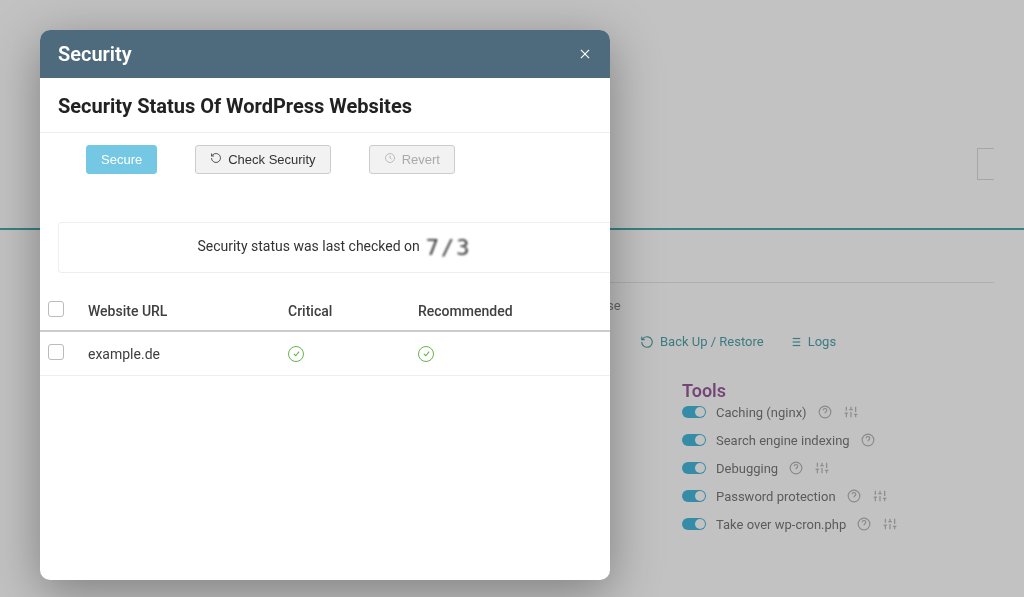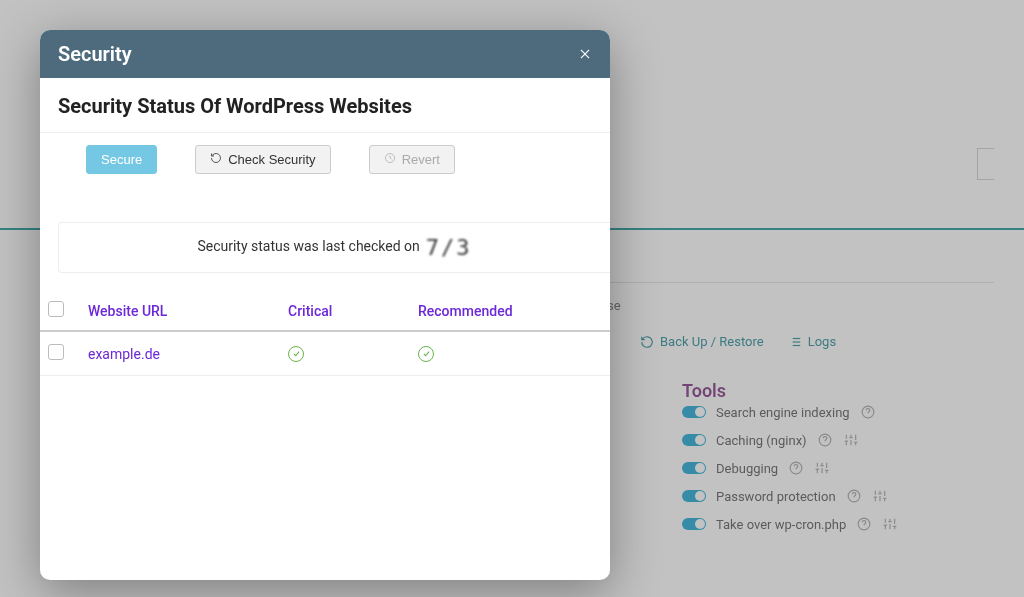--- a/index.html
+++ b/index.html
@@ -34,21 +34,21 @@
   .modal-desc { padding: 14px 18px 0; font-size: 14px; color: #333; }
   .btn-row { padding: 12px 18px 18px; display: flex; gap: 10px; }
   .btn { border: 1px solid #ccc; background: #f2f2f2; padding: 6px 14px; font-size: 13px; border-radius: 3px; display: inline-flex; align-items: center; gap: 6px; cursor: pointer; color: #333; margin-left: 28px; }
   .btn.primary { background: #74c8e4; border-color: #74c8e4; color: #fff; }
   .btn.disabled { color: #aaa; cursor: default; }
   .refresh svg, .revert-ic svg { width: 12px; height: 12px; }
 
   .status-bar { margin: 30px 0 18px 18px; padding: 12px 0; border: 1px solid #eee; border-right: none; border-radius: 4px 0 0 4px; text-align: center; font-size: 14px; color: #333; }
   .status-bar .blur { display:inline-block; font-family: monospace; font-size: 22px; letter-spacing: 2px; vertical-align: middle; color:#333; filter: blur(1px); margin-left:6px;}
 
-  table.sec { width: calc(100% - 0px); border-collapse: collapse; font-size: 14px; color: #6d28d9; }
+  table.sec { width: calc(100% - 0px); border-collapse: collapse; font-size: 14px; color: #404040; }
   table.sec th { text-align: left; font-weight: 500; padding: 10px 8px; border-bottom: 2px solid #ccc; }
   table.sec td { padding: 12px 8px; border-bottom: 1px solid #eee; }
   .chk { width: 16px; height: 16px; border: 1px solid #bbb; border-radius: 3px; display: inline-block; }
   .ok { width: 16px; height: 16px; border: 1.5px solid #68b34b; border-radius: 50%; display: inline-flex; align-items: center; justify-content: center; }
   .ok svg { width: 9px; height: 9px; }
   th.c0, td.c0 { width: 40px; padding-left: 18px; }
   th.c1, td.c1 { width: 200px; }
   th.c2, td.c2 { width: 130px; }
 </style>
 </head>
@@ -77,50 +77,50 @@
             <line x1="3" y1="12" x2="3.01" y2="12"></line>
             <line x1="3" y1="18" x2="3.01" y2="18"></line>
           </svg>
         <span>Logs</span>
       </span>
     </div>
     <div class="tools-title">Tools</div>
     <div class="tools-list" id="tools-list">
         <div class="tool-row">
           <span class="toggle"></span>
+          <span>Caching (nginx)</span>
+          <span class="qmark">
+            <svg viewBox="0 0 24 24" fill="none" stroke="#999" stroke-width="2">
+              <circle cx="12" cy="12" r="10"></circle>
+              <path d="M9 9a3 3 0 1 1 4.5 2.6C12.5 12.5 12 13 12 14"></path>
+              <line x1="12" y1="17" x2="12" y2="17.01"></line>
+            </svg>
+          </span>
+          <span class="sliders">
+            <svg viewBox="0 0 24 24" fill="none" stroke="#999" stroke-width="2">
+              <line x1="4" y1="21" x2="4" y2="14"></line>
+              <line x1="4" y1="10" x2="4" y2="3"></line>
+              <line x1="12" y1="21" x2="12" y2="12"></line>
+              <line x1="12" y1="8" x2="12" y2="3"></line>
+              <line x1="20" y1="21" x2="20" y2="16"></line>
+              <line x1="20" y1="12" x2="20" y2="3"></line>
+              <line x1="1" y1="14" x2="7" y2="14"></line>
+              <line x1="9" y1="8" x2="15" y2="8"></line>
+              <line x1="17" y1="16" x2="23" y2="16"></line>
+            </svg>
+          </span>
+        </div>
+        <div class="tool-row">
+          <span class="toggle"></span>
           <span>Search engine indexing</span>
           <span class="qmark">
             <svg viewBox="0 0 24 24" fill="none" stroke="#999" stroke-width="2">
               <circle cx="12" cy="12" r="10"></circle>
               <path d="M9 9a3 3 0 1 1 4.5 2.6C12.5 12.5 12 13 12 14"></path>
               <line x1="12" y1="17" x2="12" y2="17.01"></line>
-            </svg>
-          </span>
-        </div>
-        <div class="tool-row">
-          <span class="toggle"></span>
-          <span>Caching (nginx)</span>
-          <span class="qmark">
-            <svg viewBox="0 0 24 24" fill="none" stroke="#999" stroke-width="2">
-              <circle cx="12" cy="12" r="10"></circle>
-              <path d="M9 9a3 3 0 1 1 4.5 2.6C12.5 12.5 12 13 12 14"></path>
-              <line x1="12" y1="17" x2="12" y2="17.01"></line>
-            </svg>
-          </span>
-          <span class="sliders">
-            <svg viewBox="0 0 24 24" fill="none" stroke="#999" stroke-width="2">
-              <line x1="4" y1="21" x2="4" y2="14"></line>
-              <line x1="4" y1="10" x2="4" y2="3"></line>
-              <line x1="12" y1="21" x2="12" y2="12"></line>
-              <line x1="12" y1="8" x2="12" y2="3"></line>
-              <line x1="20" y1="21" x2="20" y2="16"></line>
-              <line x1="20" y1="12" x2="20" y2="3"></line>
-              <line x1="1" y1="14" x2="7" y2="14"></line>
-              <line x1="9" y1="8" x2="15" y2="8"></line>
-              <line x1="17" y1="16" x2="23" y2="16"></line>
             </svg>
           </span>
         </div>
         <div class="tool-row">
           <span class="toggle"></span>
           <span>Debugging</span>
           <span class="qmark">
             <svg viewBox="0 0 24 24" fill="none" stroke="#999" stroke-width="2">
               <circle cx="12" cy="12" r="10"></circle>
               <path d="M9 9a3 3 0 1 1 4.5 2.6C12.5 12.5 12 13 12 14"></path>

